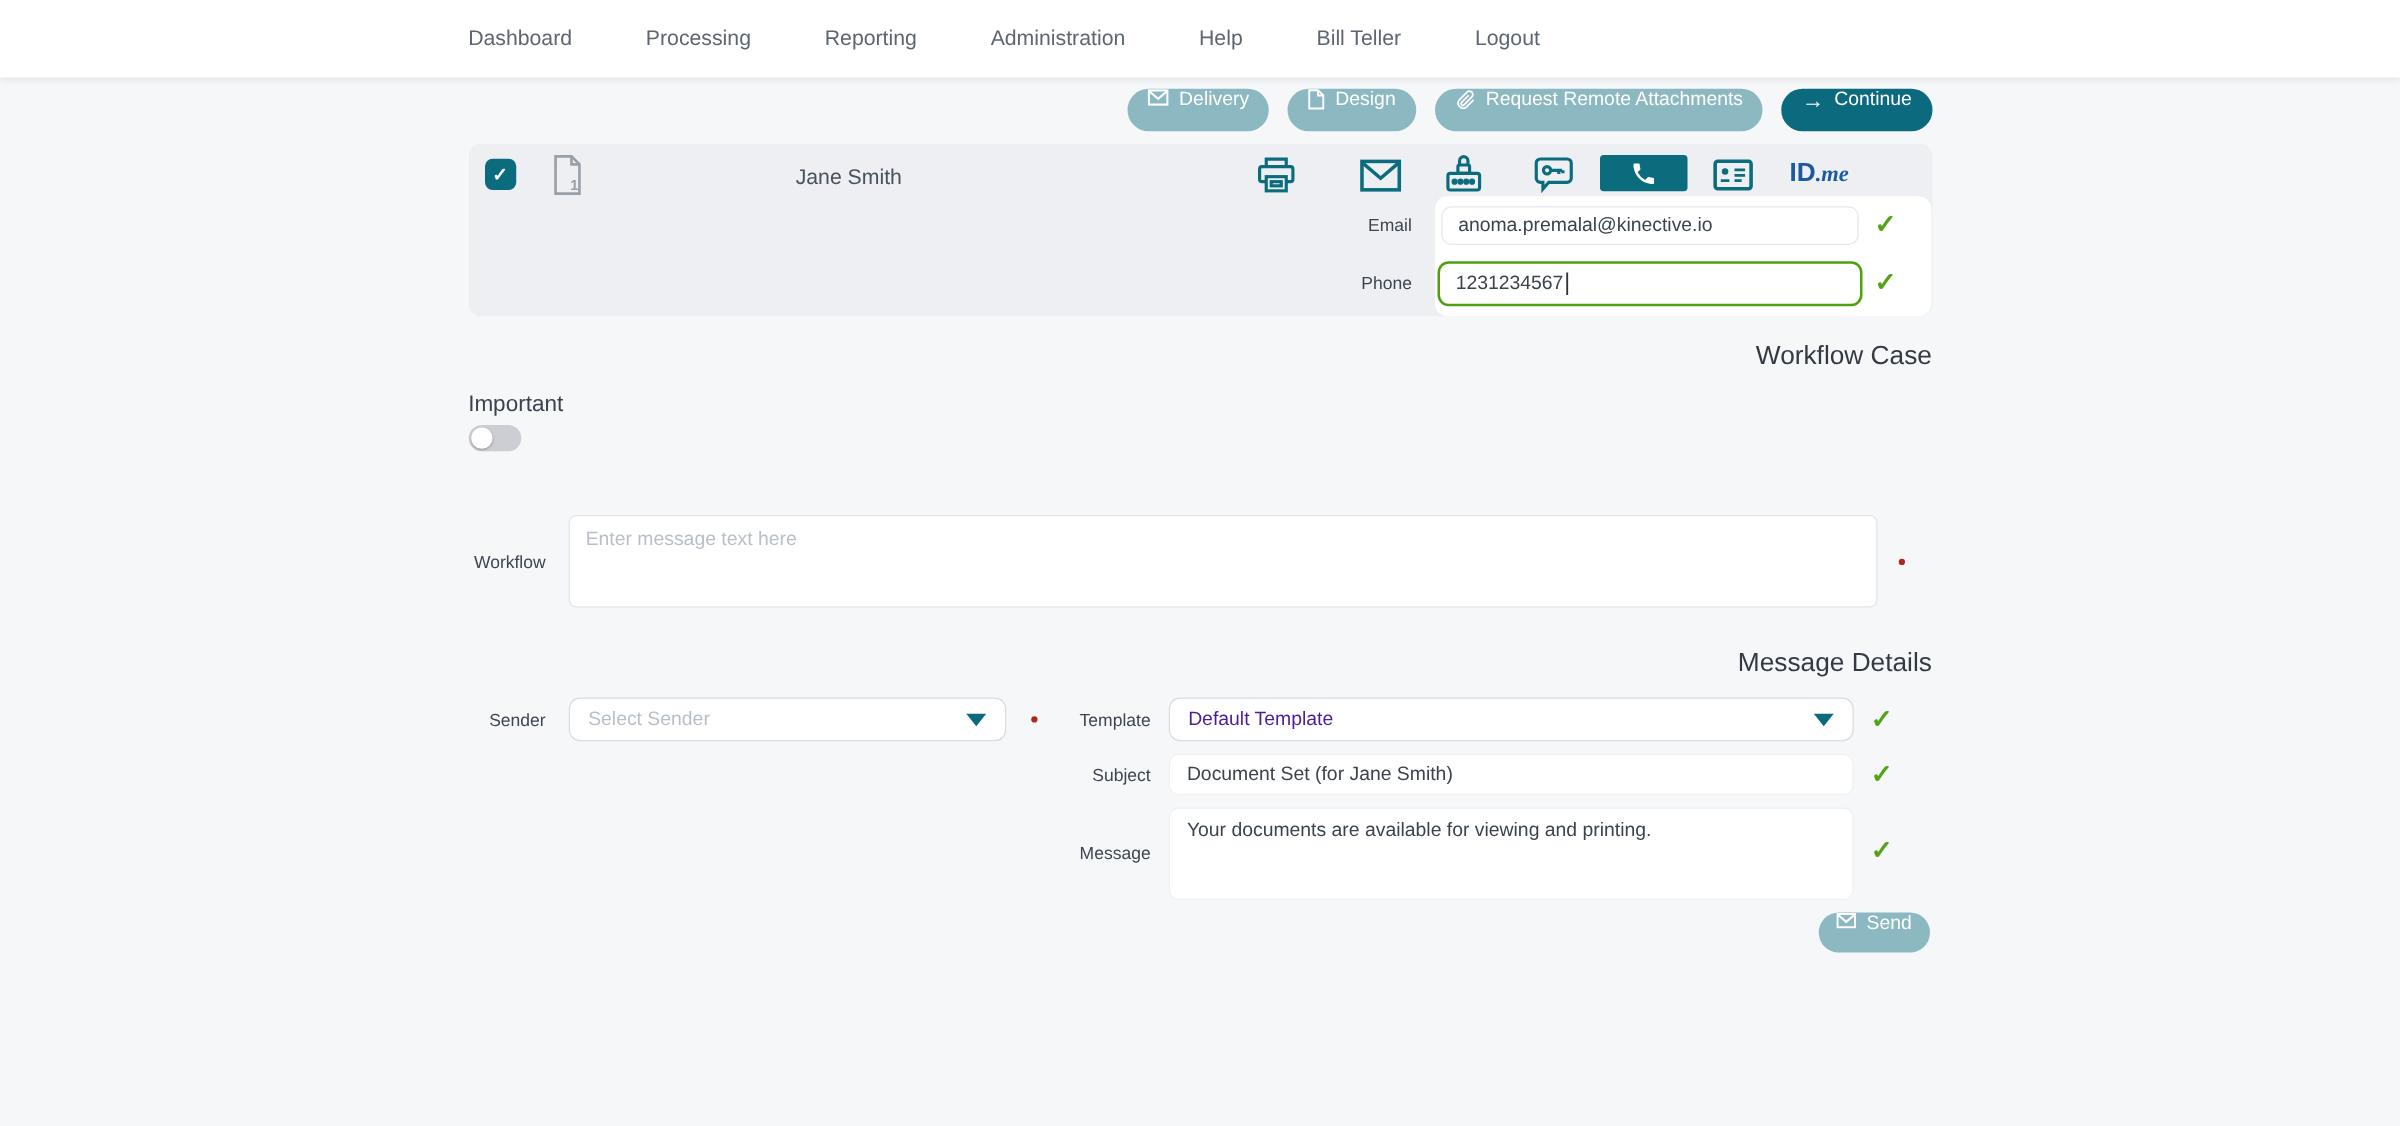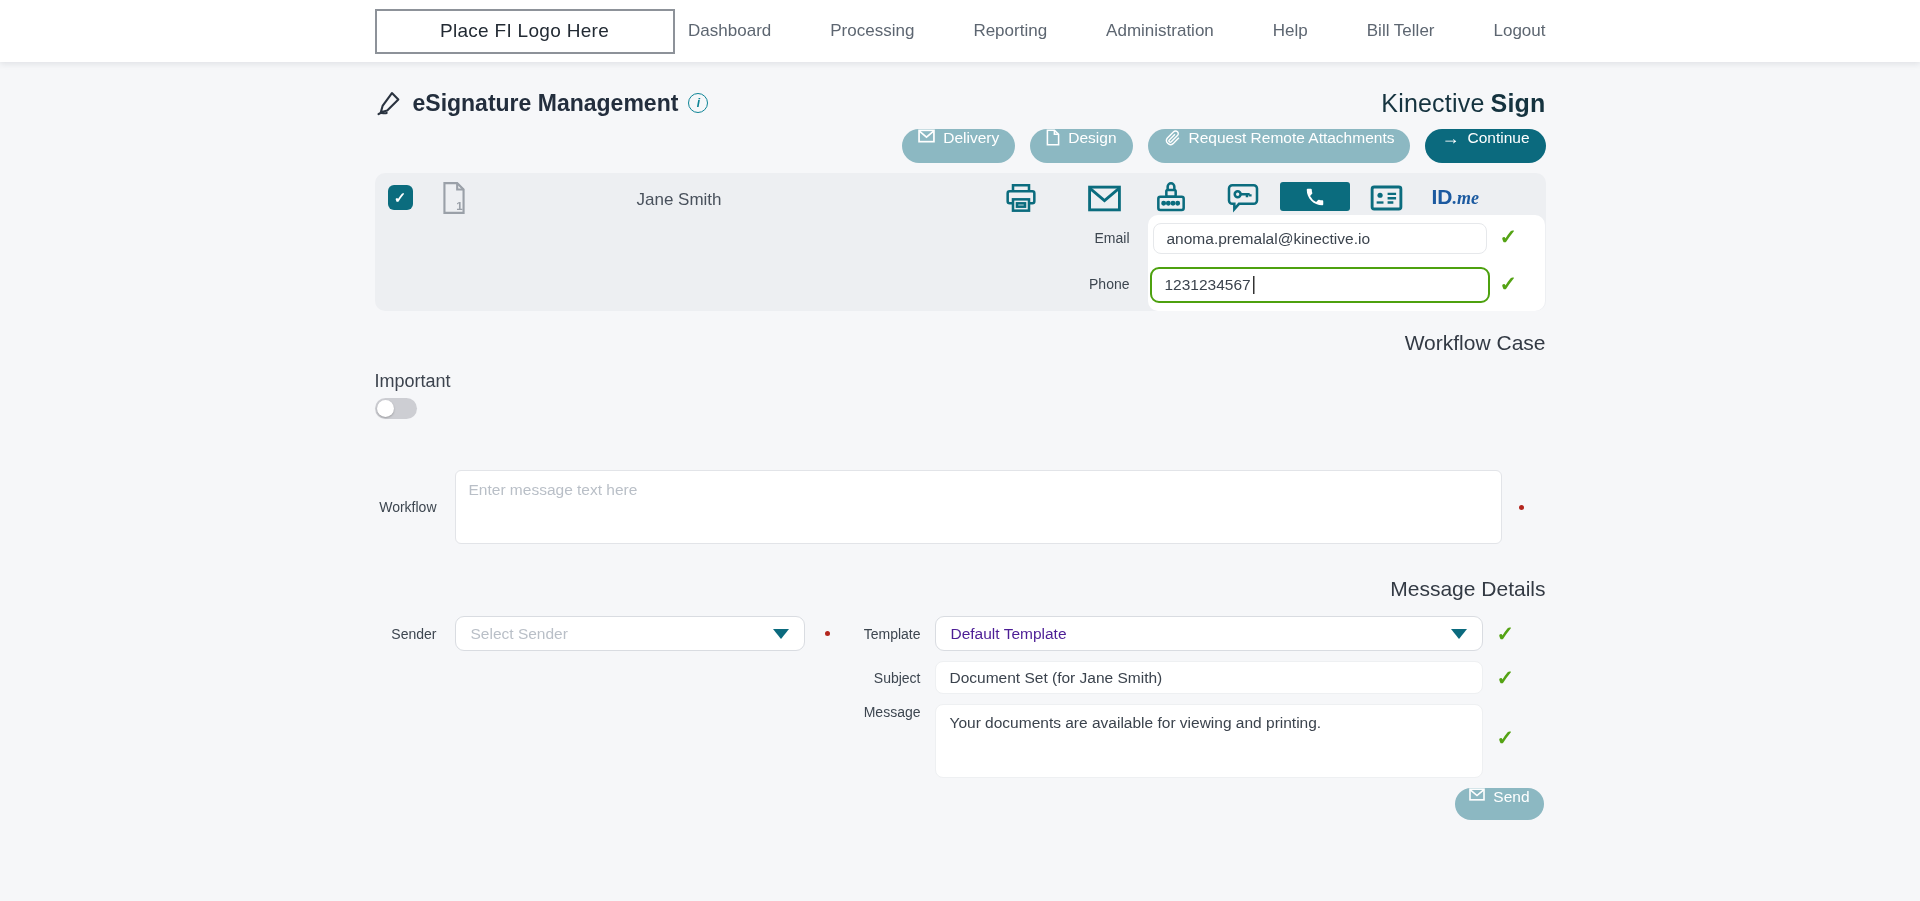--- a/index.html
+++ b/index.html
@@ -84,56 +84,44 @@
   .select-box .caret { margin-left:auto; width:0; height:0; border-left:8px solid transparent; border-right:8px solid transparent;
     border-top:10px solid #0b6a7e; }
   .sender-select { width:350px; color:#9aa1ab; }
   .template-select { width:548px; color:#4c1d95; }
   .subject-input { width:548px; height:33px; border:1px solid #eef0f2; border-radius:8px; background:#fff; padding:0 14px;
     font-size:15.5px; color:#3b434d; font-family:"Liberation Sans",sans-serif; outline:none; }
   .message-textarea { width:548px; height:74px; border:1px solid #eef0f2; border-radius:8px; background:#fff; padding:9px 14px;
     font-size:15.5px; color:#3b434d; font-family:"Liberation Sans",sans-serif; resize:none; outline:none; }
   .md-row .check { margin-left:14px; }
   .msg-row { align-items:flex-start; }
-  .msg-row .row-label { }
+  .msg-row .row-label { margin-top:28px; }
   .msg-row .check { margin-top:22px; }
   .send-row { display:flex; justify-content:flex-end; margin-top:2px; padding-right:2px; }
   .send-btn { height:32px; border-radius:16px; padding:0 14px; }
 </style>
 </head>
 <body>
 
 <div class="topnav">
   <div class="topnav-inner">
-    <div class="logo-box">
-      <span>Place FI Logo Here</span>
-    </div>
     <div class="nav-links">
       <span class="nav-link">Dashboard</span>
       <span class="nav-link">Processing</span>
       <span class="nav-link">Reporting</span>
       <span class="nav-link">Administration</span>
       <span class="nav-link">Help</span>
       <span class="nav-link">Bill Teller</span>
       <span class="nav-link">Logout</span>
     </div>
   </div>
 </div>
 
 <div class="content">
 
-  <div class="title-row">
-    <svg class="pen-icon" viewBox="0 0 24 24" fill="none" stroke="currentColor" stroke-width="1.8" stroke-linecap="round" stroke-linejoin="round">
-      <path d="M14.5 3.5 L20 9 L10.5 18.5 L5 20 L6.5 14.5 Z"></path>
-      <path d="M3 21.5 C 5.5 19.5 7.5 21.5 10 20.5"></path>
-    </svg>
-    <span class="page-title">eSignature Management</span>
-    <span class="info-icon">i</span>
-    <span class="brand"><span>Kinective</span><b>Sign</b></span>
-  </div>
 
 
   <div class="btn-row">
     <button class="pill">
       <svg width="17" height="14" viewBox="0 0 24 19" fill="none" stroke="#fff" stroke-width="2.4">
         <rect x="1.5" y="1.5" width="21" height="16"></rect>
           <path d="M2 2.5 L12 11 L22 2.5"></path>
       </svg>
       <span>Delivery</span>
     </button>

